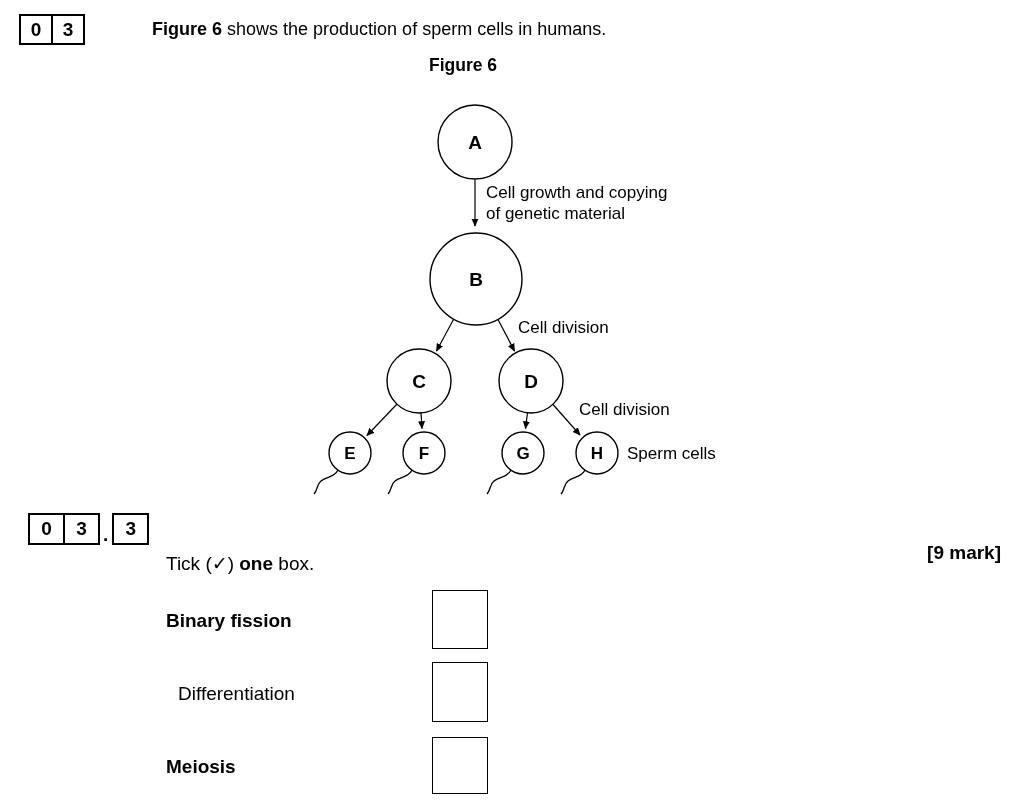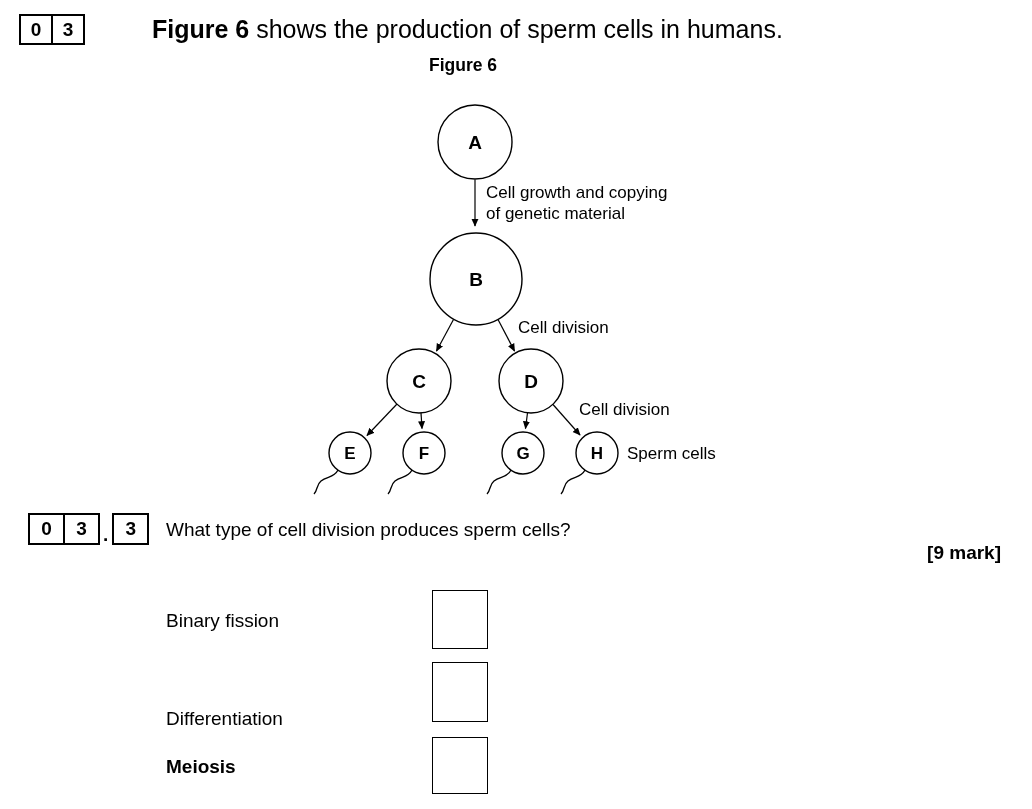--- a/index.html
+++ b/index.html
@@ -38,21 +38,21 @@
     font-size: 19px;
     margin: 0 4px 1px 3px;
     line-height: 1;
   }
   .qnum .part { margin-left: 0; width: 37px; }
 
   .intro {
     position: absolute;
     left: 152px;
     top: 16px;
-    font-size: 25px;
+    font-size: 18px;
     line-height: 27px;
     white-space: pre;
   }
   .fig-title {
     position: absolute;
     left: 429px;
     top: 55px;
     font-size: 17.5px;
     font-weight: bold;
   }
@@ -97,22 +97,22 @@
     font-size: 19px;
     line-height: 26px;
   }
   .opt-box {
     position: absolute;
     left: 432px;
     width: 56px;
     border: 1.7px solid #000;
     background: #fff;
   }
-  #opt-label-0 { top: 608px; }
-  #opt-label-1 { top: 706px; }
+  #opt-label-0 { top: 608px; font-weight: bold; }
+  #opt-label-1 { top: 681px; margin-left: 12px; }
   #opt-label-2 { top: 754px; font-weight: bold; }
   #opt-box-0 { top: 590px; height: 59px; }
   #opt-box-1 { top: 662px; height: 60px; }
   #opt-box-2 { top: 737px; height: 57px; }
 </style>
 </head>
 <body>
 
 <div class="page">
 
@@ -170,21 +170,21 @@
     <text x="627" y="459" class="anno">Sperm cells</text>
   </svg>
 
   <div class="qnum" style="left:28px; top:513px;">
     <div class="cell" style="width:37px; height:32px;">0</div>
     <div class="cell" style="width:37px; height:32px;">3</div>
     <div class="sep">.</div>
     <div class="cell part" style="height:32px;">3</div>
   </div>
 
-  <div class="sub-text">What type of cell division produces sperm cells?</div>
+  <div class="tick-line"><span>Tick (</span><span>✓</span><span>) </span><b>one</b><span> box.</span></div>
   <div class="marks">[9 mark]</div>
 
   <div id="opt-label-0" class="opt-label">Binary fission</div>
   <div id="opt-box-0" class="opt-box"></div>
 
   <div id="opt-label-1" class="opt-label">Differentiation</div>
   <div id="opt-box-1" class="opt-box"></div>
 
   <div id="opt-label-2" class="opt-label">Meiosis</div>
   <div id="opt-box-2" class="opt-box"></div>

